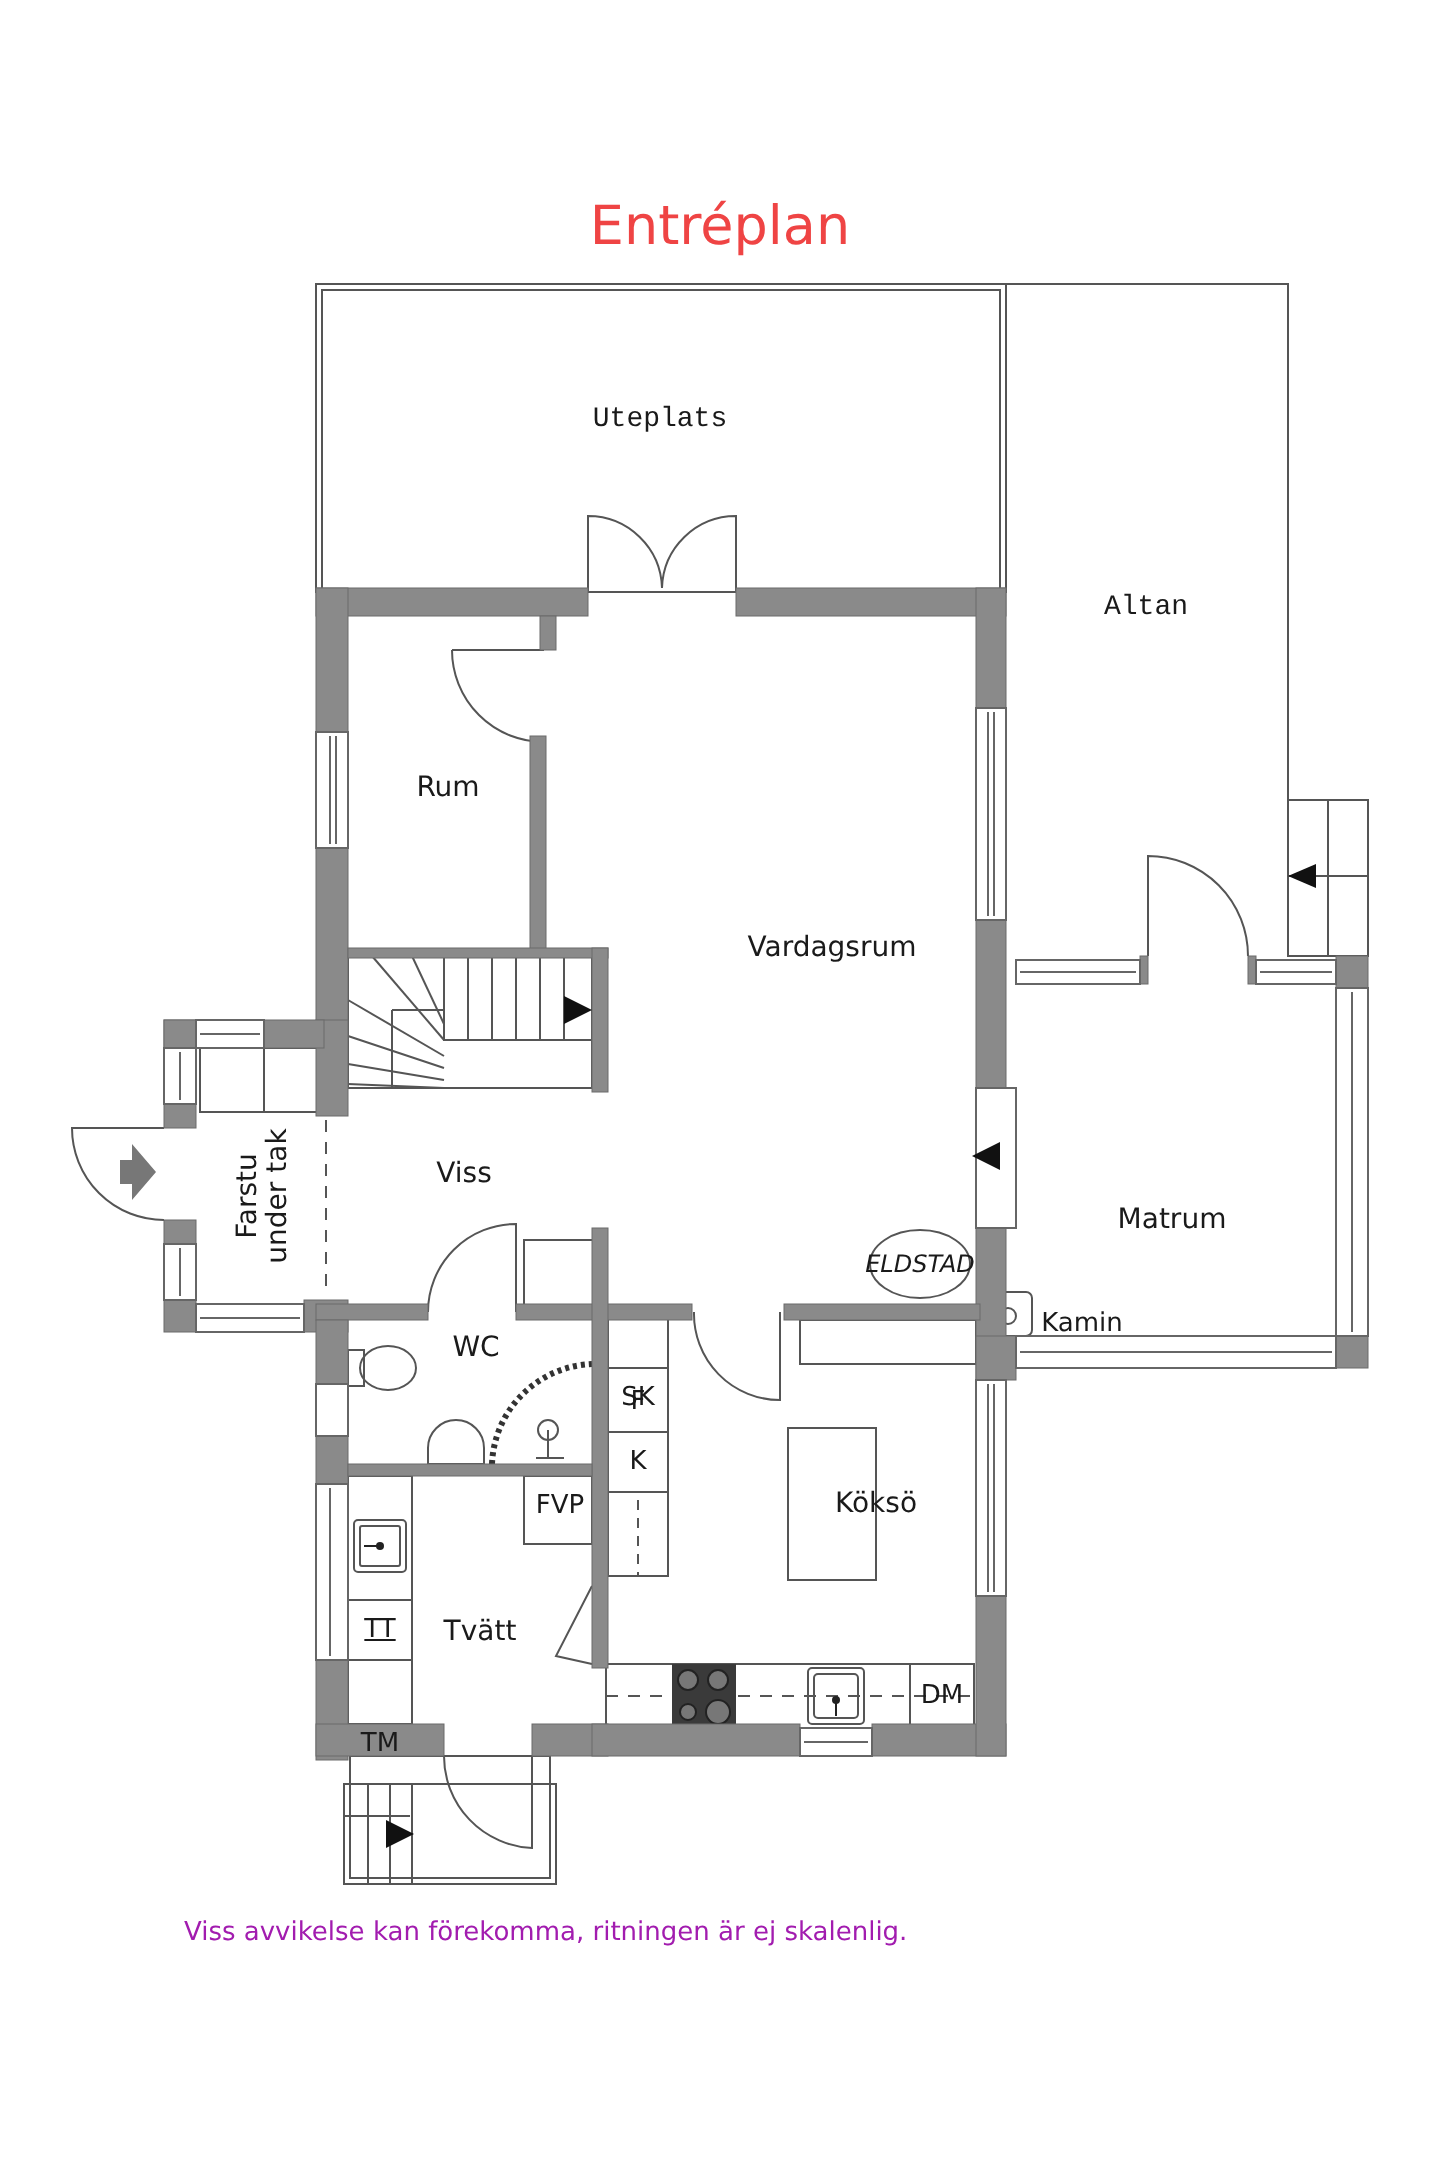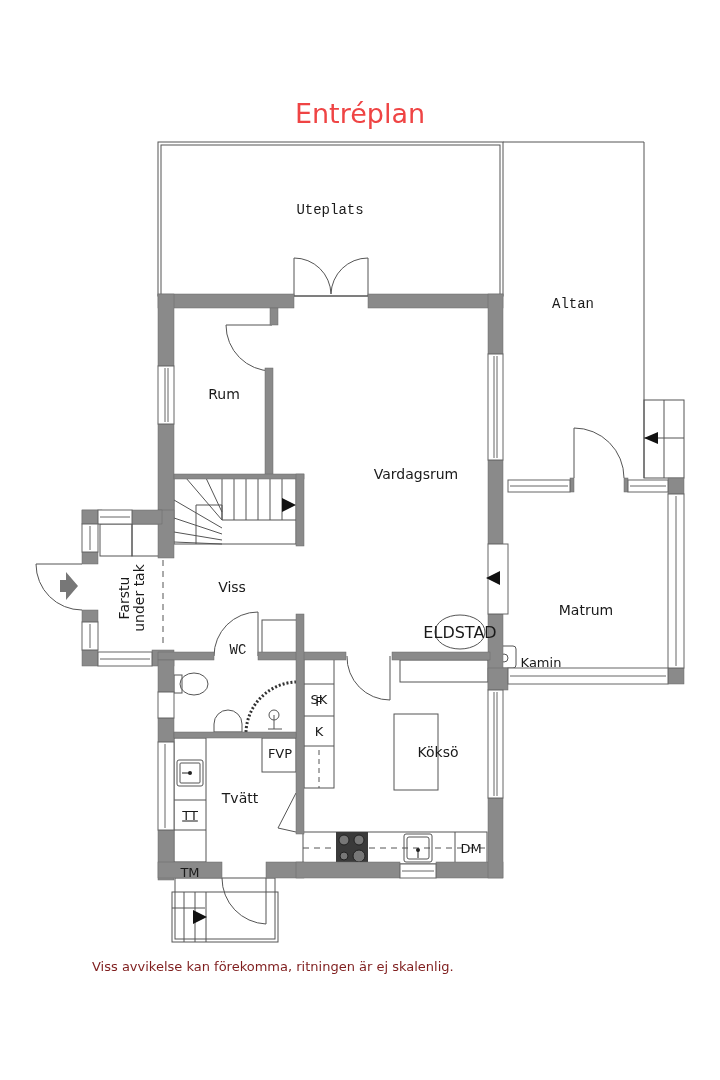--- a/index.html
+++ b/index.html
@@ -1,26 +1,26 @@
 <!DOCTYPE html>
 <html><head>
 <meta charset="utf-8">
 <style>
   html, body { margin: 0; padding: 0; background: #ffffff; }
   body { width: 720px; height: 1080px; position: relative; overflow: hidden;
          font-family: "DejaVu Sans", sans-serif; color: #1a1a1a; }
   .title { position: absolute; left: 0; width: 720px; top: 98px; text-align: center;
            font-size: 27px; font-family: "DejaVu Sans", sans-serif; color: #ef4444; }
-  .disclaimer { position: absolute; left: 92px; top: 959px; font-size: 13px; color: #7f1d1d;
+  .disclaimer { position: absolute; left: 92px; top: 959px; font-size: 13px; color: #a21caf;
                 font-family: "DejaVu Sans", sans-serif; }
   svg.plan { position: absolute; left: 0; top: 0; }
   .lbl { position: absolute; font-size: 14px; color: #1a1a1a; white-space: nowrap;
          transform: translate(-50%, -50%); font-family: "DejaVu Sans", sans-serif; }
   .lbl.sm { font-size: 13px; }
-  .lbl.xs { font-size: 16px; }
+  .lbl.xs { font-size: 12px; font-style: italic; }
   .rot { transform: translate(-50%, -50%) rotate(-90deg); text-align: center; line-height: 15px; }
 </style>
 </head>
 <body>
 
 <div class="title">Entréplan</div>
 
 <svg class="plan" width="720" height="1080" viewBox="0 0 720 1080">
   <g fill="none" stroke="#555" stroke-width="1">
 
@@ -238,22 +238,22 @@
 <div class="lbl" style="left:330px; top:210px;font-family:Liberation Mono, monospace;">Uteplats</div>
 <div class="lbl" style="left:573px; top:304px;font-family:Liberation Mono, monospace;">Altan</div>
 <div class="lbl" style="left:224px; top:394px;">Rum</div>
 <div class="lbl" style="left:416px; top:474px;">Vardagsrum</div>
 <div class="lbl" style="left:232px; top:587px;">Viss</div>
 <div class="lbl rot" style="left:132px; top:598px;">
   <div>Farstu</div>
   <div>under tak</div>
 </div>
 <div class="lbl" style="left:586px; top:610px;">Matrum</div>
-<div class="lbl" style="left:238px; top:650px;font-family:Liberation Mono, monospace;">WC</div>
-<div class="lbl" style="left:240px; top:798px;">Tvätt</div>
+<div class="lbl" style="left:238px; top:674px;">WC</div>
+<div class="lbl" style="left:240px; top:816px;">Tvätt</div>
 <div class="lbl" style="left:416px; top:752px;padding-left:44px;">Köksö</div>
 
 <div class="lbl xs" style="left:460px; top:632px;">ELDSTAD</div>
 <div class="lbl sm" style="left:541px; top:662px;text-align:center;">Kamin</div>
 <div class="lbl sm" style="left:319px; top:671px;margin-top:28px;">SK</div>
 <div class="lbl sm" style="left:319px; top:701px;">F</div>
 <div class="lbl sm" style="left:319px; top:731px;">K</div>
 <div class="lbl sm" style="left:280px; top:753px;">FVP</div>
 <div class="lbl sm" style="left:190px; top:815px;text-decoration:underline;">TT</div>
 <div class="lbl sm" style="left:190px; top:872px;">TM</div>

